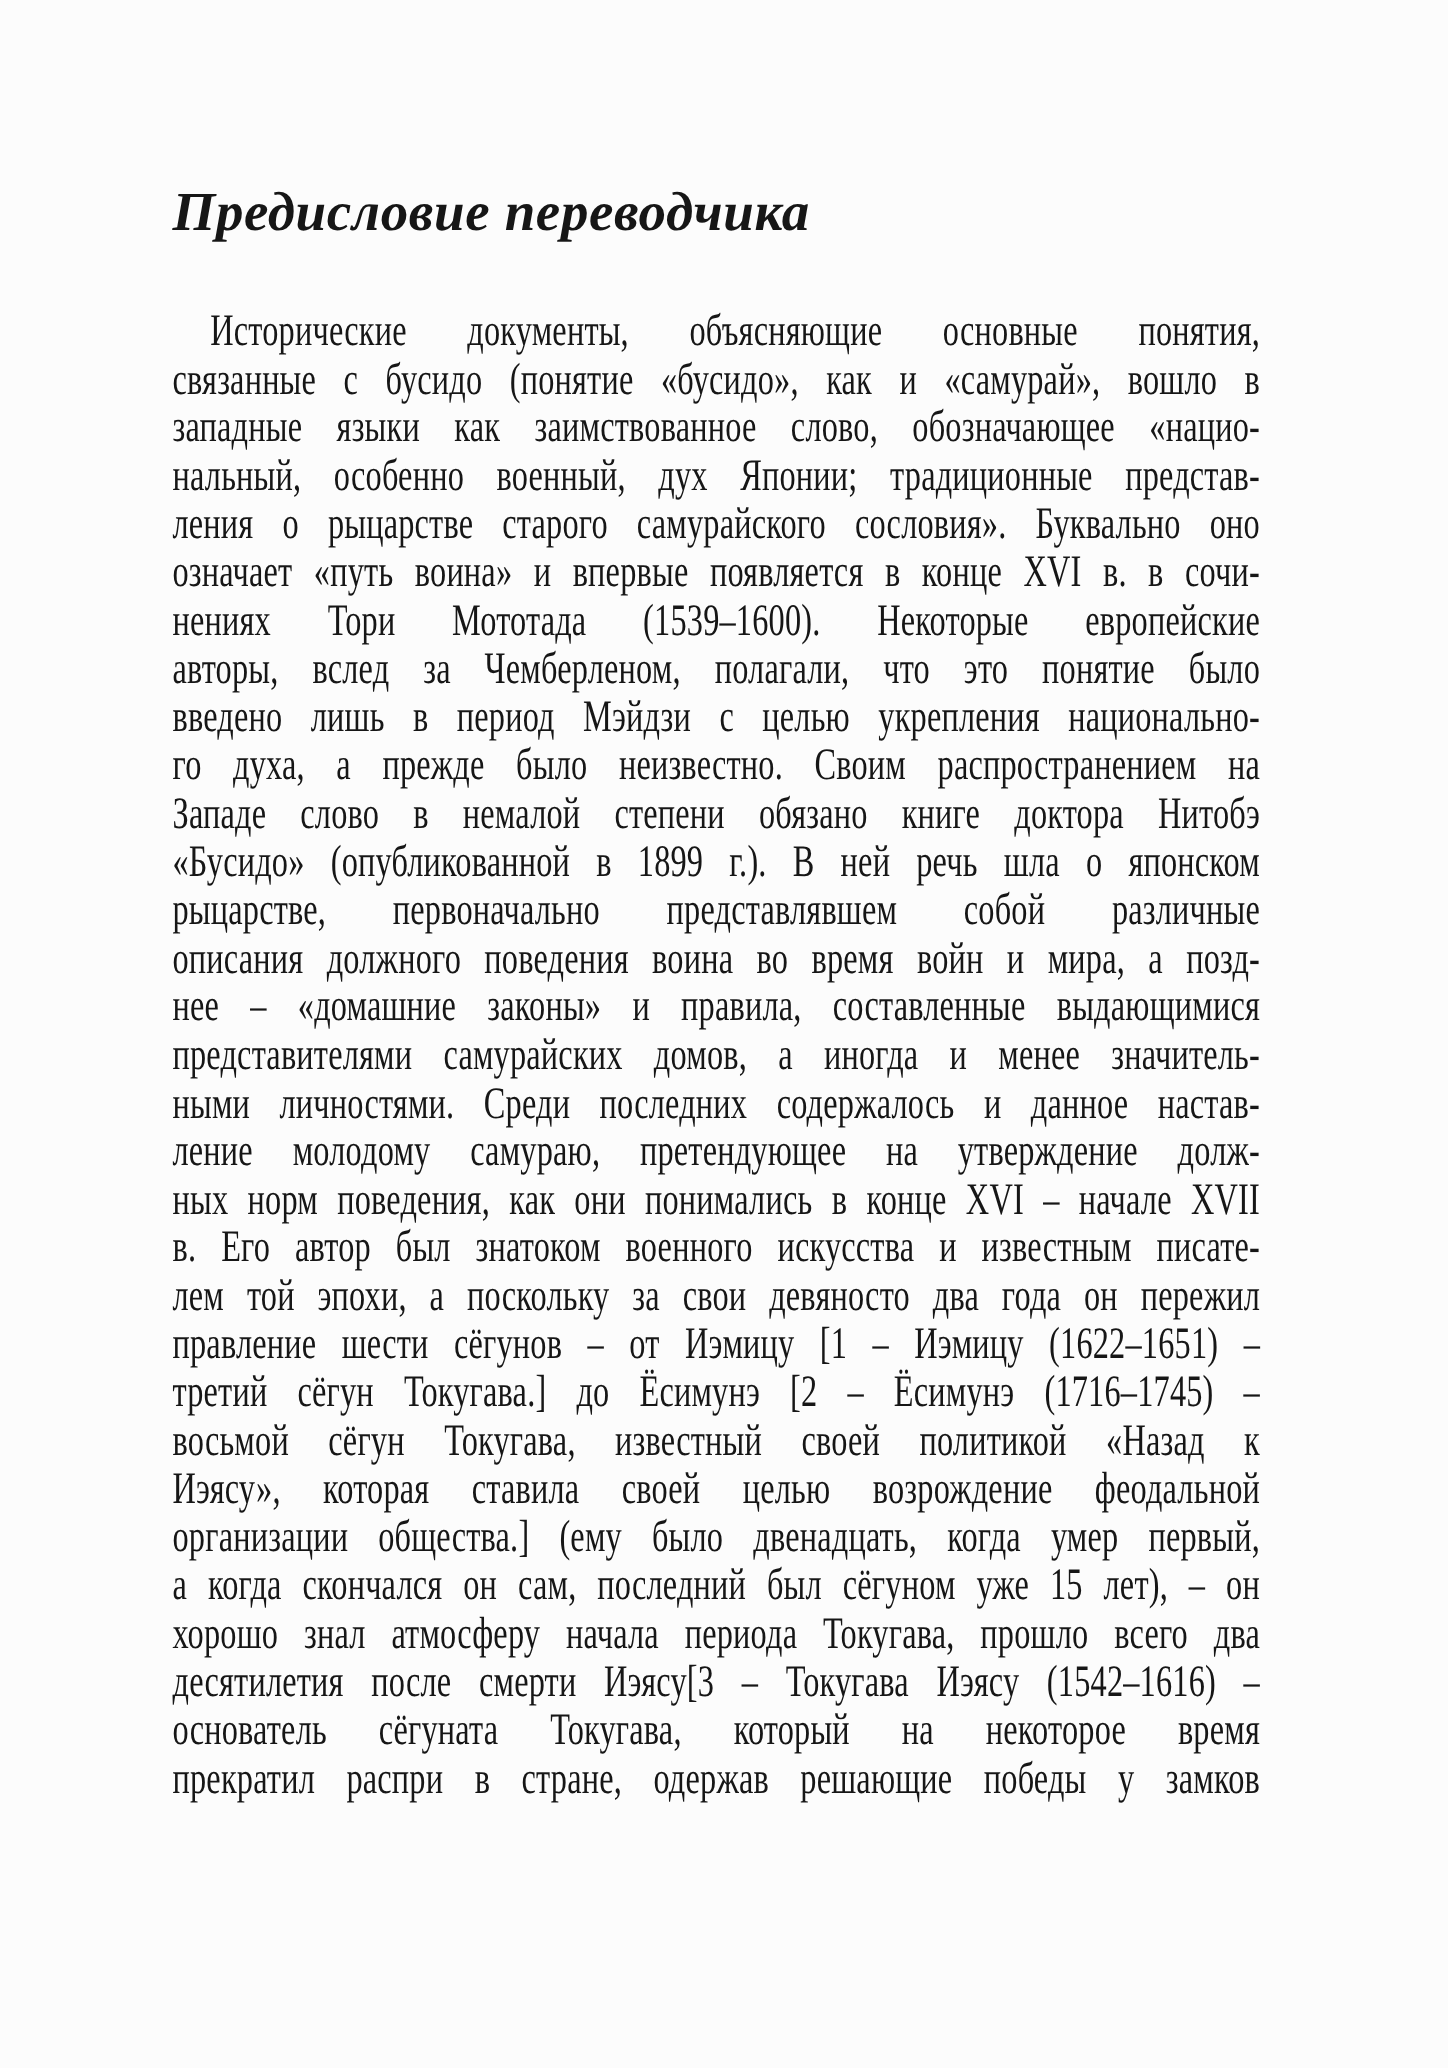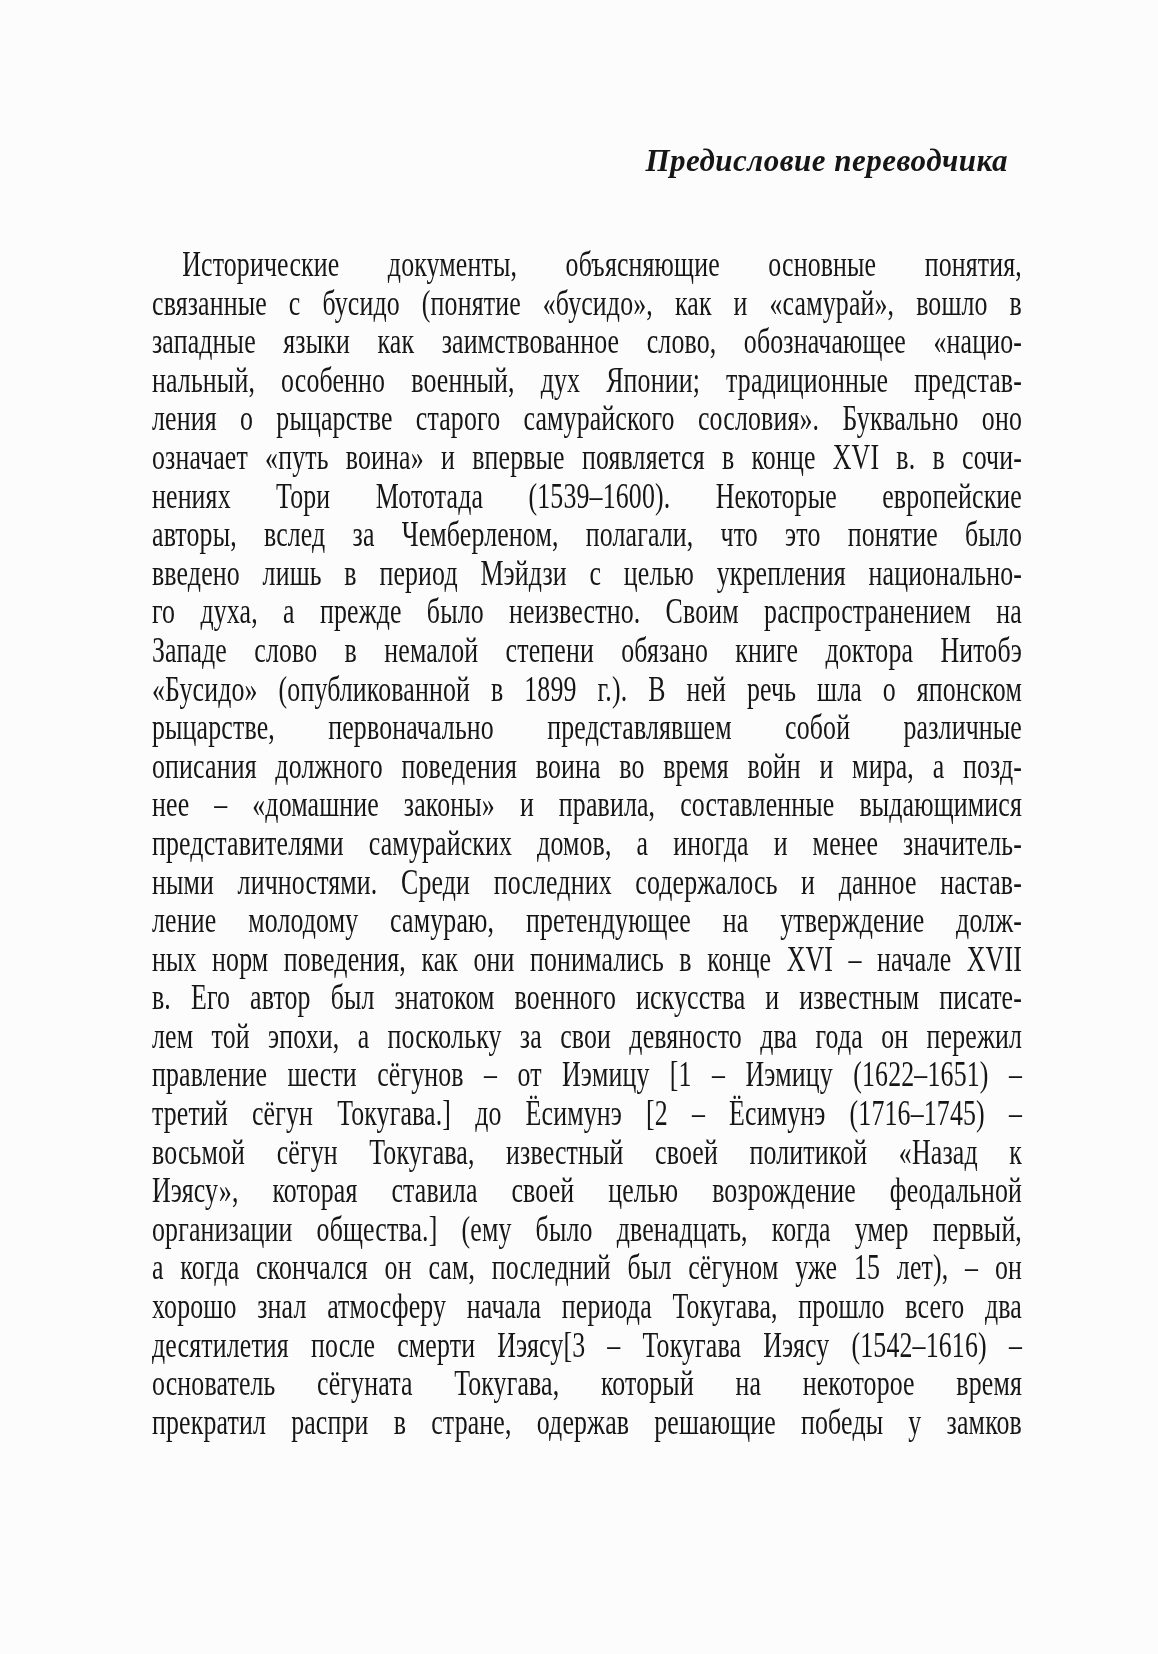--- a/index.html
+++ b/index.html
@@ -15,32 +15,32 @@
     font-family: "Liberation Serif", "DejaVu Serif", serif;
     overflow: hidden;
   }
 
   .title {
     position: absolute;
     top: 142px;
     left: 138px;
     width: 870px;
     margin: 0;
-    text-align: right;
-    font-size: 31px;
+    text-align: left;
+    font-size: 44px;
     line-height: 1.25;
     font-weight: bold;
     font-style: italic;
     letter-spacing: 0.5px;
   }
 
   .text-block {
     position: absolute;
     top: 245px;
-    left: 152px;
+    left: 138px;
     width: 870px;
   }
 
   
   .line {
     width: 1210px;
     transform: scaleX(0.719);
     transform-origin: 0 0;
     height: 38.6px;
     font-size: 36px;

